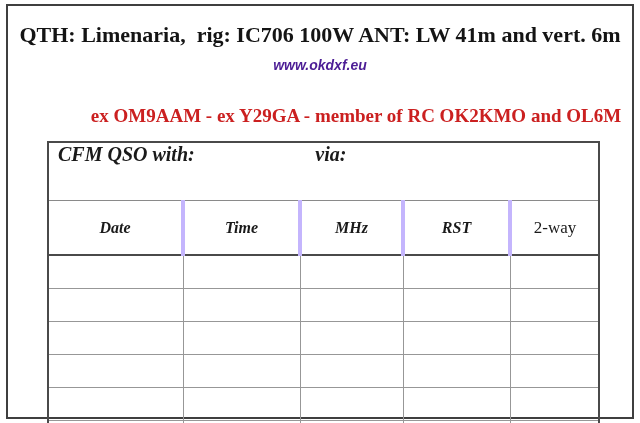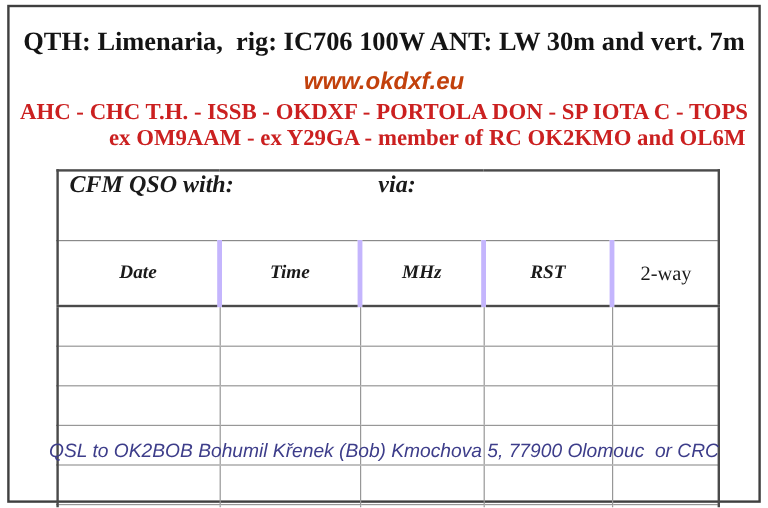--- a/index.html
+++ b/index.html
@@ -2,21 +2,21 @@
 <html><head>
 <meta charset="utf-8">
 <style>
   html,body{margin:0;padding:0;background:#ffffff;}
   .stage{position:relative;width:640px;height:423px;background:#ffffff;overflow:hidden;
          font-family:"Liberation Serif",serif;}
   .card{position:absolute;left:6px;top:4px;width:624px;height:411px;
         border:2px solid #3f3f3f;background:#ffffff;}
   .abs{position:absolute;left:0;width:100%;text-align:center;}
   .title{top:16px;color:#141414;font-weight:bold;font-size:22px;white-space:pre-wrap;}
-  .website{top:51px;color:#c2410c;font-weight:bold;font-style:italic;font-size:20px;
+  .website{top:51px;color:#4c1d95;font-weight:bold;font-style:italic;font-size:14px;
            font-family:"Liberation Sans",sans-serif;}
   .redline{color:#cb2020;font-weight:bold;font-size:19px;white-space:pre-wrap;}
   .red1{top:77px;}
   .red2{top:99px;padding-left:36px;}
   .footer{top:362px;color:#3d3d8a;font-style:italic;font-size:16px;
           font-family:"Liberation Sans",sans-serif;white-space:pre-wrap;}
   table.qso{position:absolute;left:39px;top:135px;width:551px;border-collapse:collapse;
             table-layout:fixed;border:2px solid #4a4a4a;}
   table.qso td,table.qso th{padding:16px;margin:12px;}
   tr.cfm-row td{height:25px;border-bottom:1px solid #8a8a8a;position:relative;
@@ -32,25 +32,24 @@
   tbody.fill td{border-bottom:1px solid #979797;}
   tbody.fill tr:last-child td{border-bottom:none;}
   tbody.fill td + td{border-left:1px solid #979797;}
 </style>
 </head>
 <body>
 
 <div class="stage">
   <div class="card">
 
-    <div class="abs title">QTH: Limenaria,  rig: IC706 100W ANT: LW 30m and vert. 7m</div>
+    <div class="abs title">QTH: Limenaria,  rig: IC706 100W ANT: LW 41m and vert. 6m</div>
 
     <div class="abs website">www.okdxf.eu</div>
 
-    <div class="abs redline red1">AHC - CHC T.H. - ISSB - OKDXF - PORTOLA DON - SP IOTA C - TOPS</div>
     <div class="abs redline red2">ex OM9AAM - ex Y29GA - member of RC OK2KMO and OL6M</div>
 
     <table class="qso">
       <colgroup>
         <col style="width:135px">
         <col style="width:117px">
         <col style="width:103px">
         <col style="width:107px">
         <col style="width:89px">
       </colgroup>
@@ -122,16 +121,15 @@
           <tr>
             <td></td>
             <td></td>
             <td></td>
             <td></td>
             <td></td>
           </tr>
         </tbody>
     </table>
 
-    <div class="abs footer">QSL to OK2BOB Bohumil Křenek (Bob) Kmochova 5, 77900 Olomouc  or CRC</div>
 
   </div>
 </div>
 
 </body></html>

